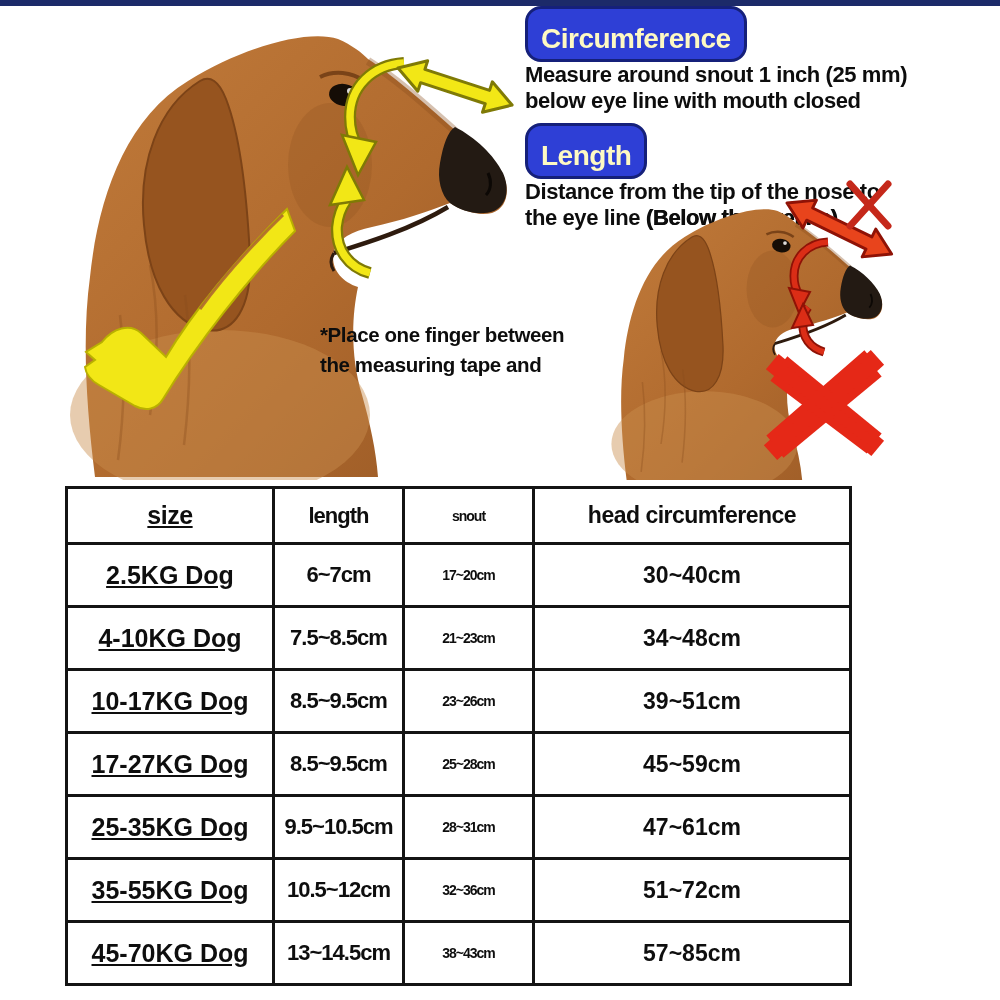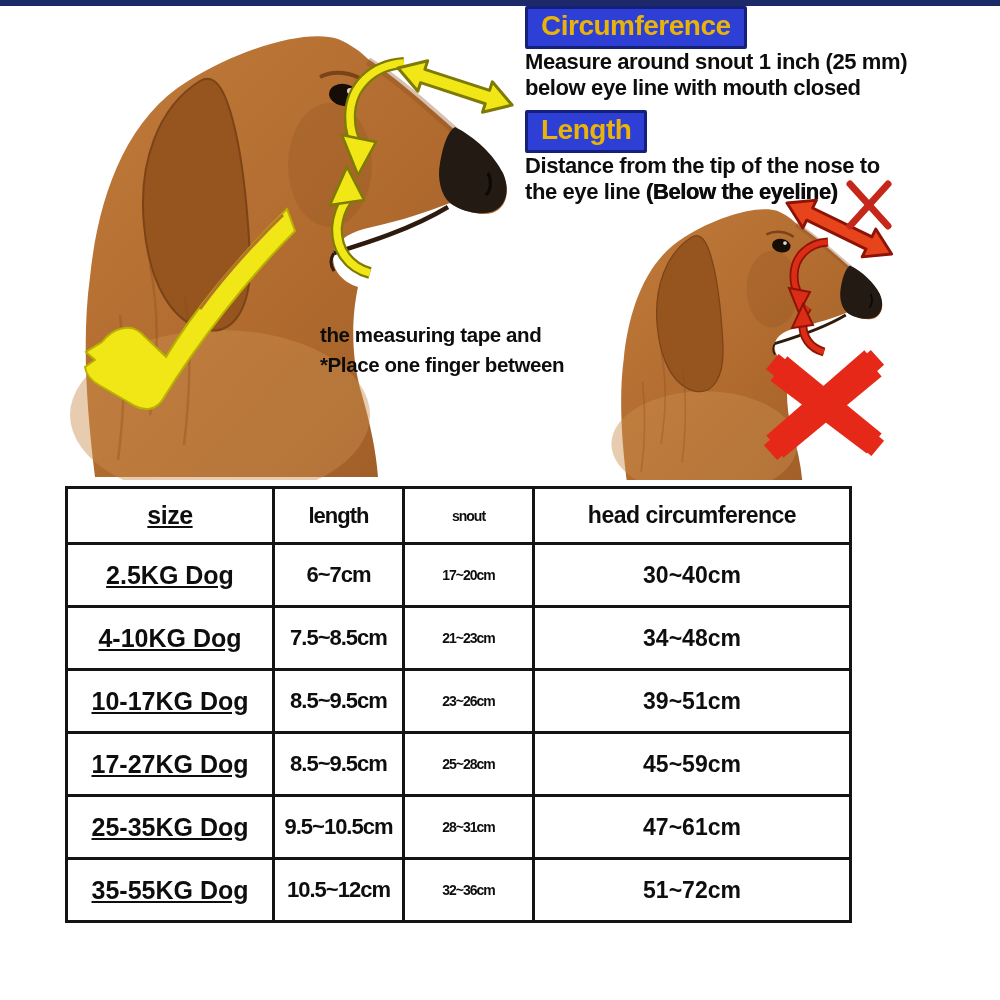--- a/index.html
+++ b/index.html
@@ -7,22 +7,22 @@
     position:relative;width:1000px;height:1000px;background:#ffffff;
     overflow:hidden;font-family:"Liberation Sans","DejaVu Sans",sans-serif;color:#0e0e0e;
   }
   .top-strip{position:absolute;left:0;top:0;width:1000px;height:6px;background:#1c2a69;}
   .dog-svg{position:absolute;}
   #left-dog{left:0;top:15px;width:520px;height:465px;}
   #right-dog{left:580px;top:180px;width:420px;height:300px;}
 
   .instr{position:absolute;left:525px;top:6px;width:474px;}
   .badge{
-    display:inline-block;background:#2e3fd6;color:#eab308;border:3px solid #15207a;
-    border-radius:2px;padding:1px 13px 4px;font-size:28px;font-weight:bold;letter-spacing:-0.5px;
+    display:inline-block;background:#2e3fd6;color:#fef9c3;border:3px solid #15207a;
+    border-radius:16px;padding:14px 13px 4px;font-size:28px;font-weight:bold;letter-spacing:-0.5px;
   }
   .badge.second{margin-top:9px;}
   .instr p{margin:1px 0 0;font-size:22px;font-weight:bold;letter-spacing:-0.4px;line-height:1.13;color:#0d0d0d;}
   .xb{text-shadow:0.5px 0 0 currentColor;}
 
   .note{position:absolute;left:320px;top:320px;width:300px;font-size:20.5px;font-weight:bold;
     letter-spacing:-0.4px;line-height:1.47;color:#0d0d0d;}
 
   table.size-table{
     position:absolute;left:65px;top:486px;width:772px;border-collapse:collapse;table-layout:fixed;
@@ -130,22 +130,22 @@
       <path d="M200,188 L290,262" stroke-width="20"></path>
       <path d="M290,184 L198,266" stroke-width="20"></path>
       <path d="M196,200 L286,268" stroke-width="8"></path>
       <path d="M284,176 L192,256" stroke-width="8"></path>
       <path d="M208,182 L296,254" stroke-width="8"></path>
       <path d="M296,196 L204,272" stroke-width="8"></path>
     </g>
   </svg>
 
   <div class="note">
+    <div>*Place one finger between</div>
     <div>the measuring tape and</div>
-    <div>*Place one finger between</div>
   </div>
 
   <table class="size-table">
     <thead>
         <tr>
           <th class="col0">size</th>
           <th class="col1">length</th>
           <th class="col2">snout</th>
           <th class="col3">head circumference</th>
         </tr>
@@ -180,16 +180,22 @@
           <td class="col1">9.5~10.5cm</td>
           <td class="col2">28~31cm</td>
           <td class="col3">47~61cm</td>
         </tr>
         <tr>
           <td class="col0">35-55KG Dog</td>
           <td class="col1">10.5~12cm</td>
           <td class="col2">32~36cm</td>
           <td class="col3">51~72cm</td>
         </tr>
+        <tr>
+          <td class="col0">45-70KG Dog</td>
+          <td class="col1">13~14.5cm</td>
+          <td class="col2">38~43cm</td>
+          <td class="col3">57~85cm</td>
+        </tr>
       </tbody>
   </table>
 
 </div>
 
 </body></html>

